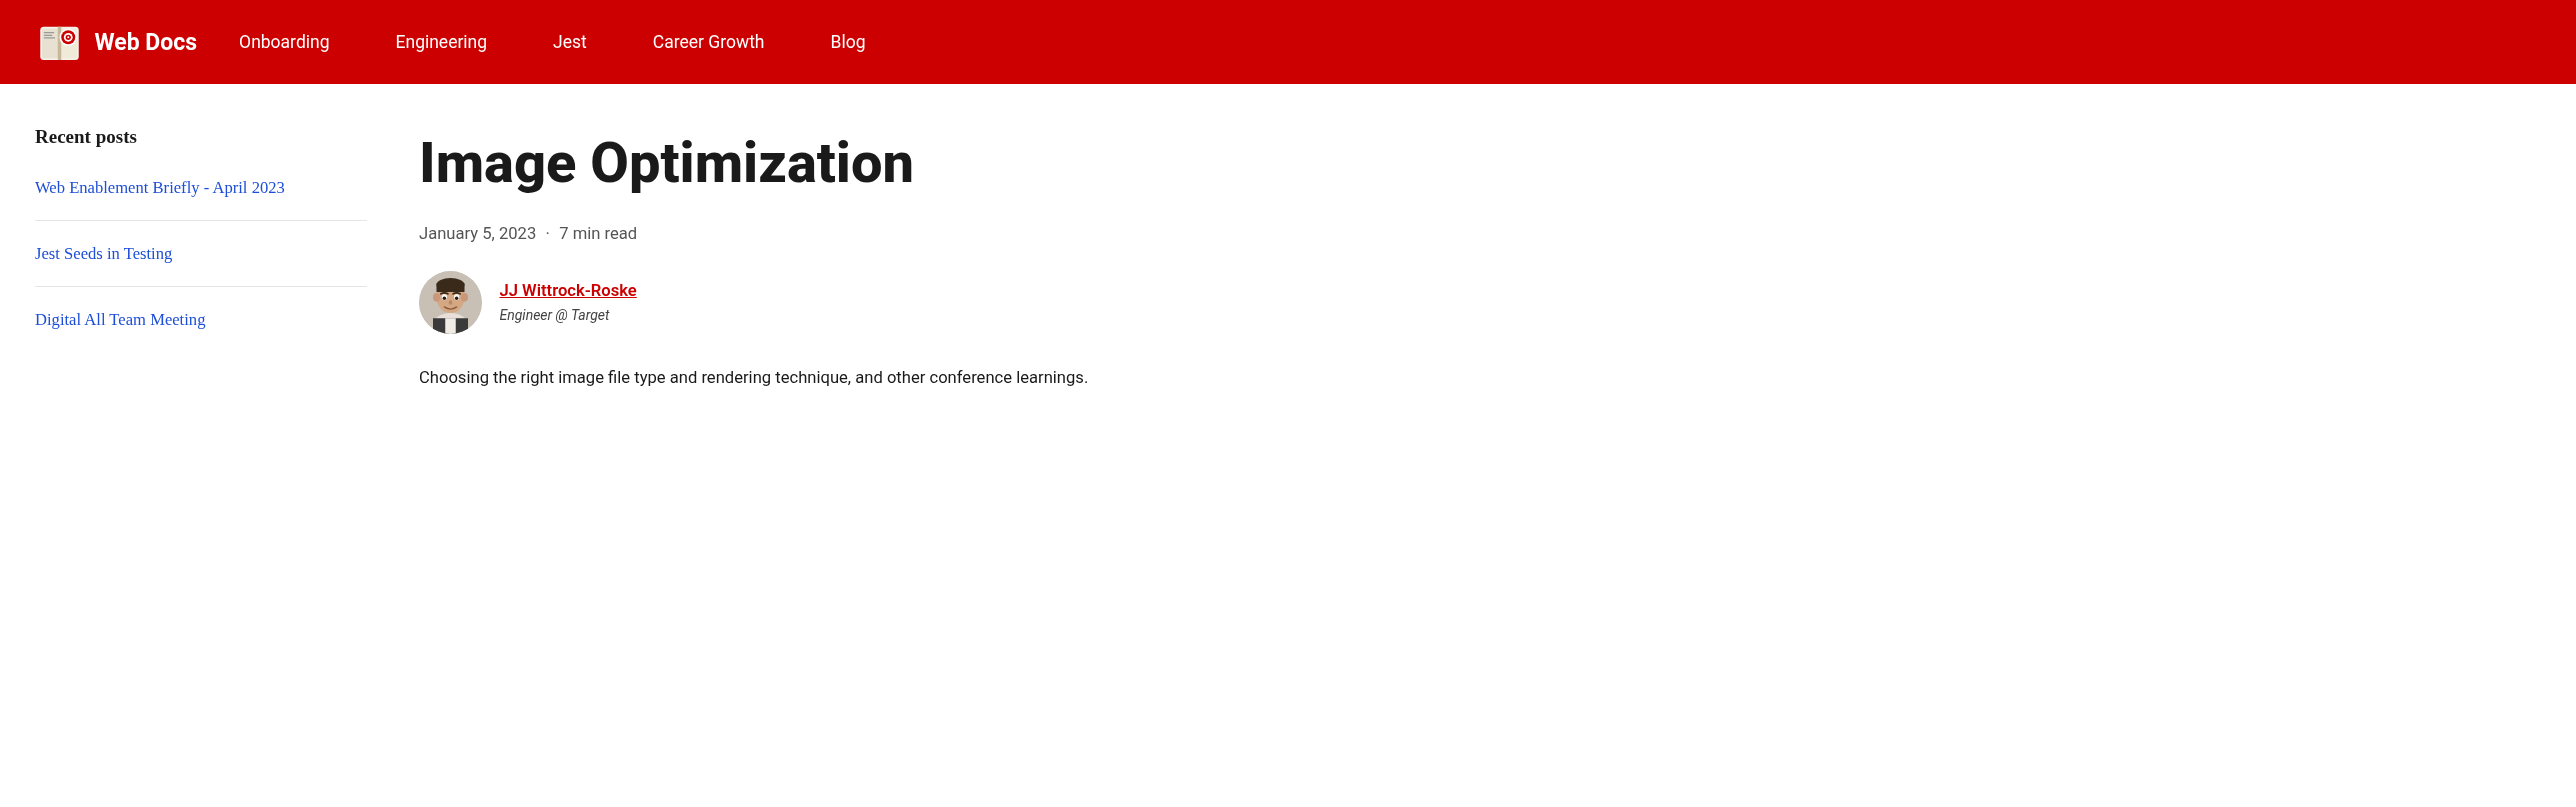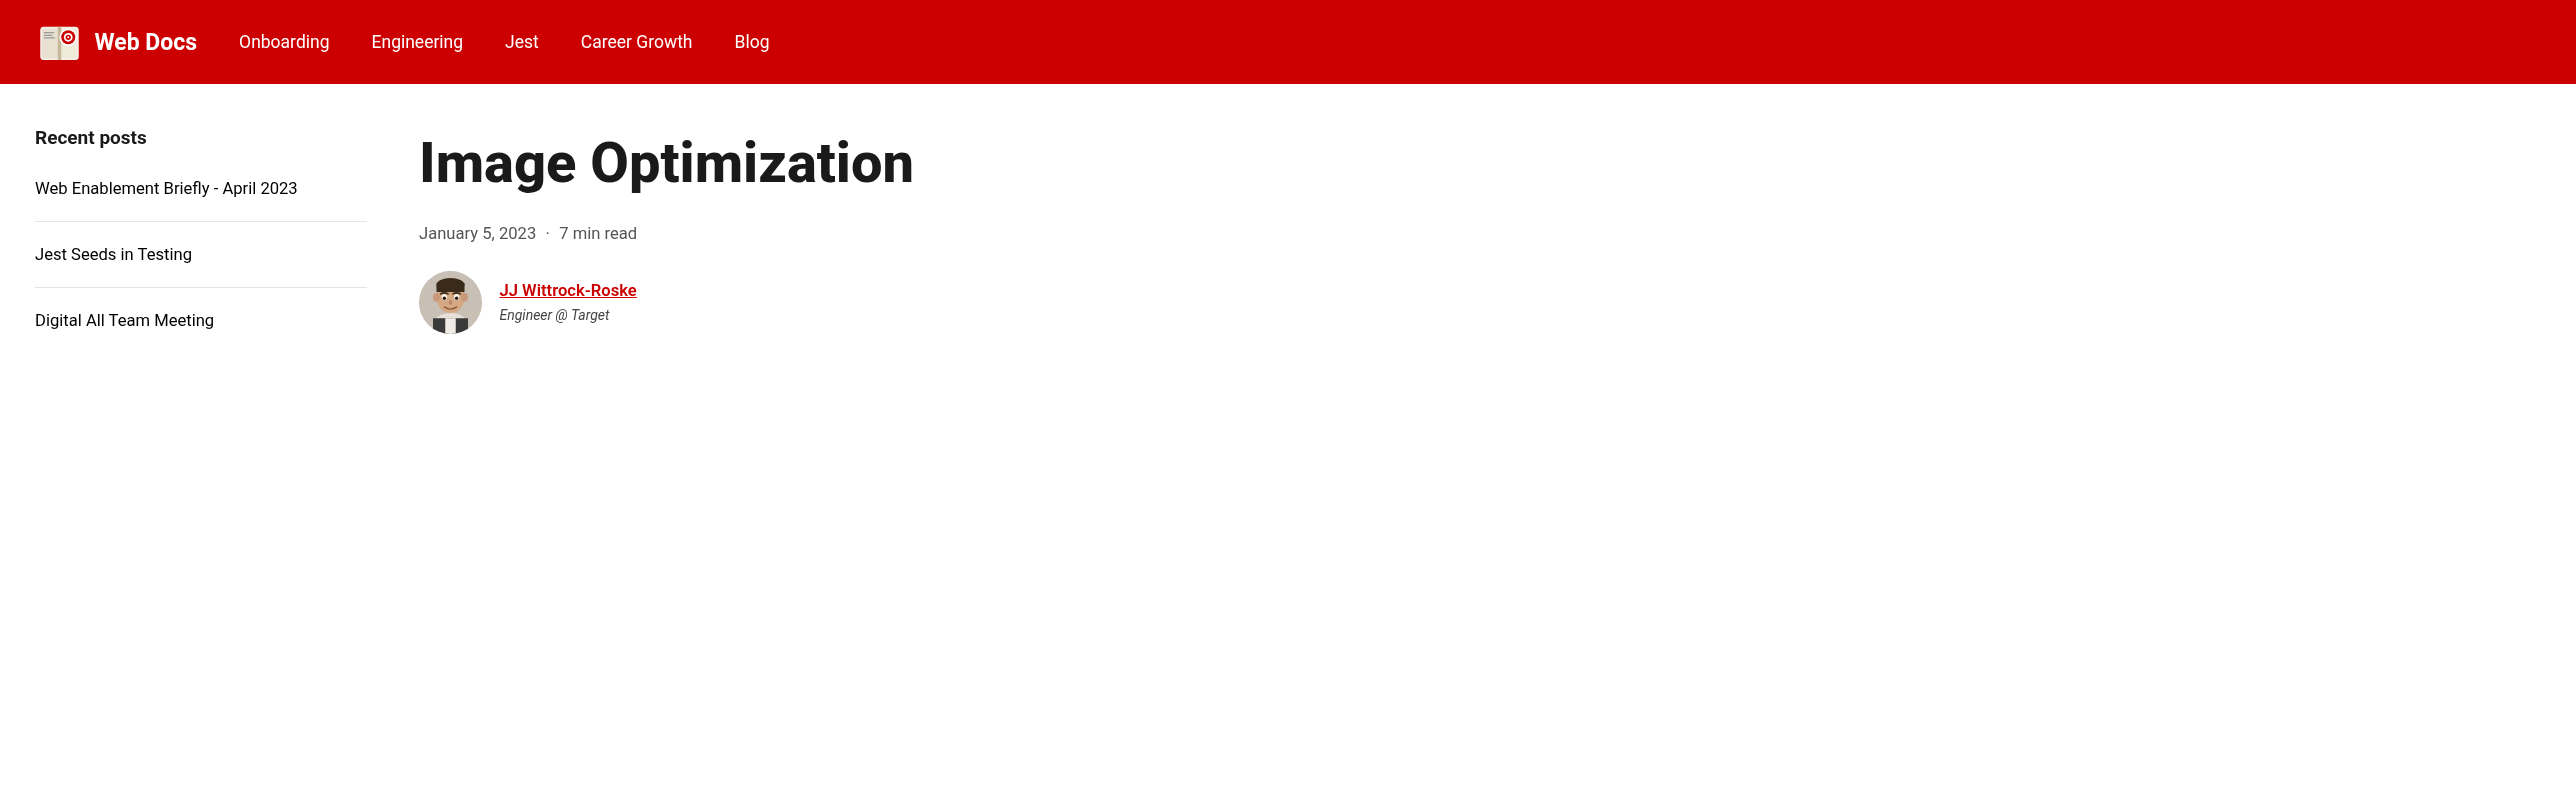--- a/index.html
+++ b/index.html
@@ -38,21 +38,21 @@
     }
 
     .nav-title {
       font-size: 23px;
       font-weight: 700;
       color: #ffffff;
     }
 
     .nav-links {
       display: flex;
-      gap: 42px;
+      gap: 66px;
       list-style: none;
     }
 
     .nav-links a {
       color: #ffffff;
       text-decoration: none;
       font-size: 17.5px;
       font-weight: 400;
     }
 
@@ -61,20 +61,21 @@
       display: flex;
       padding: 42px 35px;
       gap: 52px;
       max-width: 2576px;
     }
 
     
     .sidebar {
       min-width: 332px;
       max-width: 367px;
+      font-family: Liberation Serif, serif;
     }
 
     .sidebar-title {
       font-size: 19px;
       font-weight: 700;
       margin-bottom: 28px;
       color: #1a1a1a;
     }
 
     .sidebar-posts {
@@ -90,21 +91,21 @@
     }
 
     .sidebar-post-item:first-child {
       border-top: none;
       padding-top: 0;
     }
 
     .sidebar-post-link {
       text-decoration: none;
       font-size: 16.6px;
-      color: #000000;
+      color: #1d4ed8;
       line-height: 1.4;
     }
 
     .sidebar-post-link.active {
       color: #cc0000;
     }
 
     
     .article {
       flex: 1;
@@ -285,16 +286,17 @@
           <path d="M 25 26 Q 29 24 33 26" stroke="#3a2a1a" stroke-width="2" fill="none" stroke-linecap="round"></path>
           <path d="M 39 26 Q 43 24 47 26" stroke="#3a2a1a" stroke-width="2" fill="none" stroke-linecap="round"></path>
         </svg>
       </div>
       <div class="author-info">
         <span class="author-name">JJ Wittrock-Roske</span>
         <span class="author-role">Engineer @ Target</span>
       </div>
     </div>
 
+    <p class="article-description">Choosing the right image file type and rendering technique, and other conference learnings.</p>
   </article>
 
 </div>
 
 
 </body></html>

